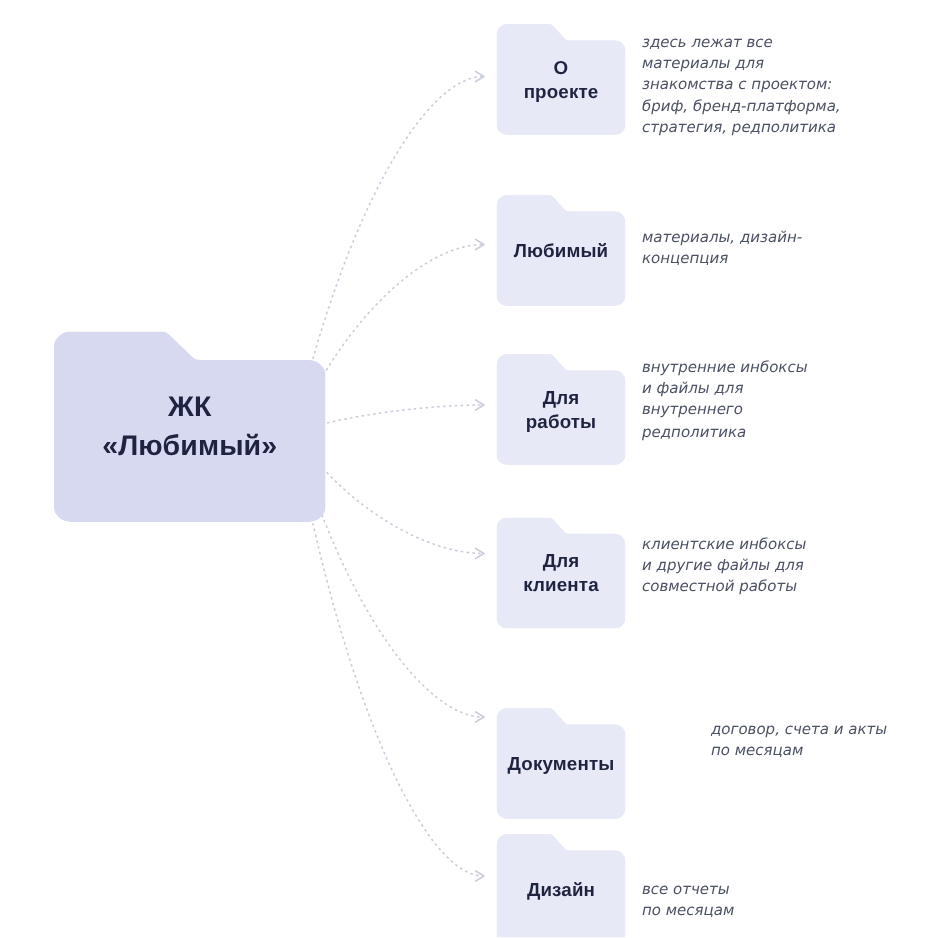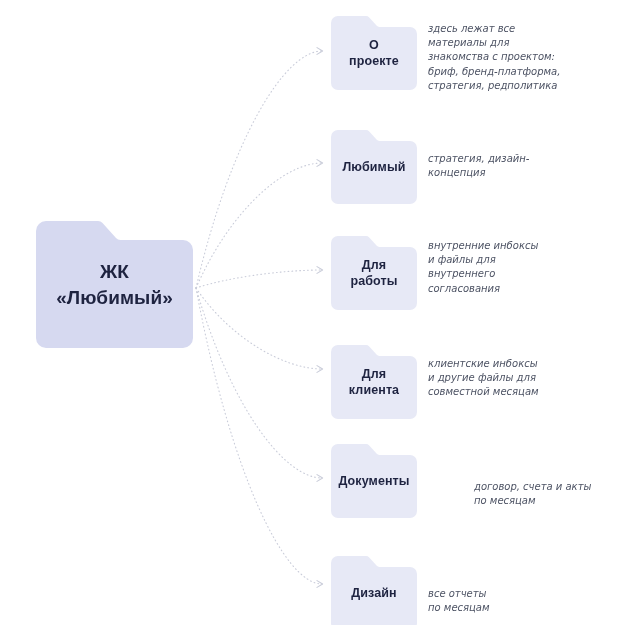--- a/index.html
+++ b/index.html
@@ -47,21 +47,21 @@
     color: #1e2340;
     font-weight: bold;
     line-height: 1.28;
     letter-spacing: 0.1px;
     white-space: pre-line;
   }
   
   #root-folder {
     left: 36px;
     top: 221px;
-    width: 157px;
+    width: 181px;
     height: 127px;
   }
   #root-folder .label {
     font-size: 19px;
     line-height: 1.35;
   }
   
   .child-folder {
     left: 331px;
     width: 86px;
@@ -131,47 +131,47 @@
         <div class="label">Для
 работы</div>
       </div>
       <div class="folder child-folder" style="top: 345px;">
         <svg class="shape" viewBox="0 0 86 74" preserveAspectRatio="none">
           <path d="M7,0 H35 a4,4 0 0 1 3,1.3 L45.5,9.6 a4,4 0 0 0 3,1.3 H79 a7,7 0 0 1 7,7 V67 a7,7 0 0 1 -7,7 H7 a7,7 0 0 1 -7,-7 V7 A7,7 0 0 1 7,0 Z" fill="#e7e9f6"></path>
         </svg>
         <div class="label">Для
 клиента</div>
       </div>
-      <div class="folder child-folder" style="top: 444px;">
+      <div class="folder child-folder" style="top: 472px;">
         <svg class="shape" viewBox="0 0 86 74" preserveAspectRatio="none">
           <path d="M7,0 H35 a4,4 0 0 1 3,1.3 L45.5,9.6 a4,4 0 0 0 3,1.3 H79 a7,7 0 0 1 7,7 V67 a7,7 0 0 1 -7,7 H7 a7,7 0 0 1 -7,-7 V7 A7,7 0 0 1 7,0 Z" fill="#e7e9f6"></path>
         </svg>
         <div class="label">Документы</div>
       </div>
       <div class="folder child-folder" style="top: 556px;">
         <svg class="shape" viewBox="0 0 86 74" preserveAspectRatio="none">
           <path d="M7,0 H35 a4,4 0 0 1 3,1.3 L45.5,9.6 a4,4 0 0 0 3,1.3 H79 a7,7 0 0 1 7,7 V67 a7,7 0 0 1 -7,7 H7 a7,7 0 0 1 -7,-7 V7 A7,7 0 0 1 7,0 Z" fill="#e7e9f6"></path>
         </svg>
         <div class="label">Дизайн</div>
       </div>
     </div>
   <div id="descriptions">
       <div class="desc" style="top: 22px;">здесь лежат все
 материалы для
 знакомства с проектом:
 бриф, бренд-платформа,
 стратегия, редполитика</div>
-      <div class="desc" style="top: 152px;">стратегия, дизайн-
+      <div class="desc" style="top: 152px;">материалы, дизайн-
 концепция</div>
       <div class="desc" style="top: 239px;">внутренние инбоксы
 и файлы для
 внутреннего
-согласования</div>
+редполитика</div>
       <div class="desc" style="top: 357px;">клиентские инбоксы
 и другие файлы для
-совместной месяцам</div>
+совместной работы</div>
       <div class="desc" style="top: 480px; margin-left: 46px;">договор, счета и акты
 по месяцам</div>
       <div class="desc" style="top: 572px; margin-top: 15px;">все отчеты
 по месяцам</div>
     </div>
 
 </div>
 
 </body></html>

